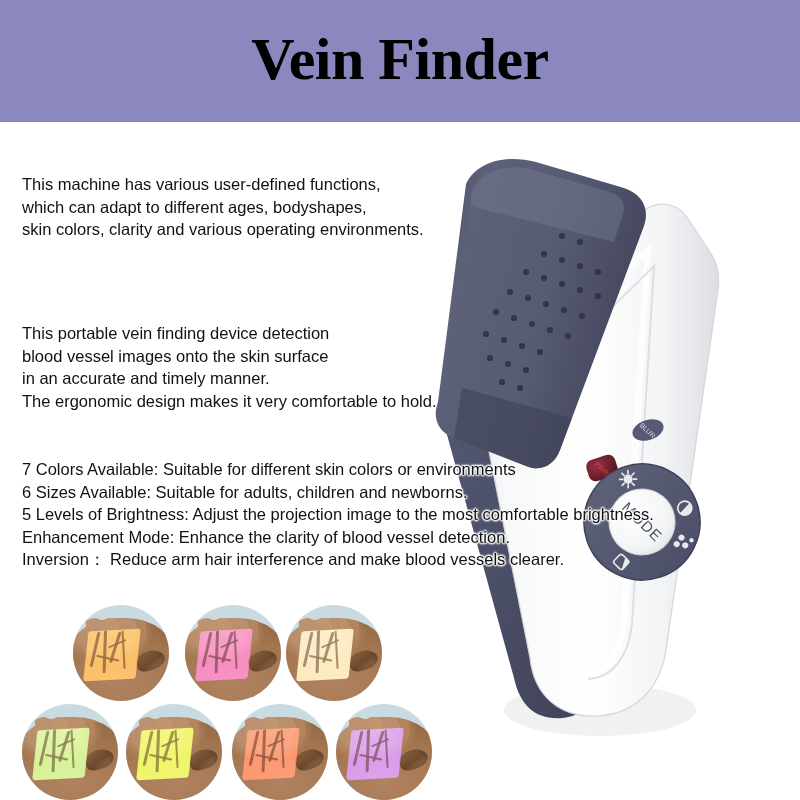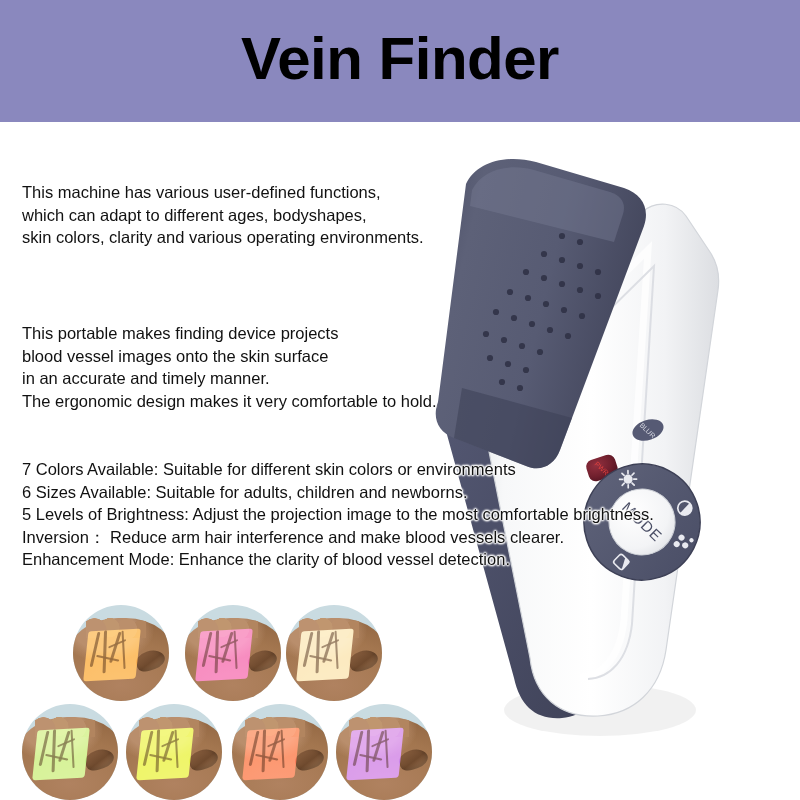--- a/index.html
+++ b/index.html
@@ -15,37 +15,37 @@
 
   
   #header-band{
     position:absolute;left:0;top:0;width:800px;height:122px;
     background:#8a88be;
     display:flex;align-items:center;justify-content:center;
   }
   #page-title{
     font-size:60px;font-weight:bold;color:#000;
     letter-spacing:-0.5px;line-height:1;
-    font-family:Liberation Sans, sans-serif;
+    font-family:Liberation Serif, serif;
     margin:8px;padding:0 0 4px 0;white-space:nowrap;
   }
 
   
   .text-block{
     position:absolute;left:22px;
     color:#111;
     font-size:16.5px;
     line-height:22.5px;
     font-weight:500;
     z-index:6;
     text-shadow:
       0 0 3px #fff, 0 0 3px #fff, 0 0 2px #fff, 0 0 2px #fff,
       1px 0 2px #fff, -1px 0 2px #fff, 0 1px 2px #fff, 0 -1px 2px #fff;
   }
-  #intro-paragraph{top:173px;width:520px;margin-top:8px;}
+  #intro-paragraph{top:173px;width:520px;}
   #projection-paragraph{top:322px;width:520px;}
   #feature-list{top:458px;width:580px;}
   .text-line{display:block;white-space:nowrap;}
 
   
   #device{
     position:absolute;
     left:410px;top:150px;
     width:400px;height:600px;
     z-index:2;
@@ -262,32 +262,32 @@
     </svg>
   </div>
 
   <div id="intro-paragraph" class="text-block">
     <span class="text-line">This machine has various user-defined functions,</span>
     <span class="text-line">which can adapt to different ages, bodyshapes,</span>
     <span class="text-line">skin colors, clarity and various operating environments.</span>
   </div>
 
   <div id="projection-paragraph" class="text-block">
-    <span class="text-line">This portable makes finding device projects</span>
+    <span class="text-line">This portable vein finding device detection</span>
     <span class="text-line">blood vessel images onto the skin surface</span>
     <span class="text-line">in an accurate and timely manner.</span>
     <span class="text-line">The ergonomic design makes it very comfortable to hold.</span>
   </div>
 
   <div id="feature-list" class="text-block">
     <span class="text-line">7 Colors Available: Suitable for different skin colors or environments</span>
     <span class="text-line">6 Sizes Available: Suitable for adults, children and newborns.</span>
     <span class="text-line">5 Levels of Brightness: Adjust the projection image to the most comfortable brightness.</span>
+    <span class="text-line">Enhancement Mode: Enhance the clarity of blood vessel detection.</span>
     <span class="text-line">Inversion： Reduce arm hair interference and make blood vessels clearer.</span>
-    <span class="text-line">Enhancement Mode: Enhance the clarity of blood vessel detection.</span>
   </div>
 
   <div id="color-samples">
 
     <div class="sample" style="left:73px;top:13px;">
       <div class="skin"></div>
       <div class="knuckles"></div>
       <div class="thumb"></div>
       <div class="projection" style="background:#ff8a1f;"></div>
       <div class="veins">

